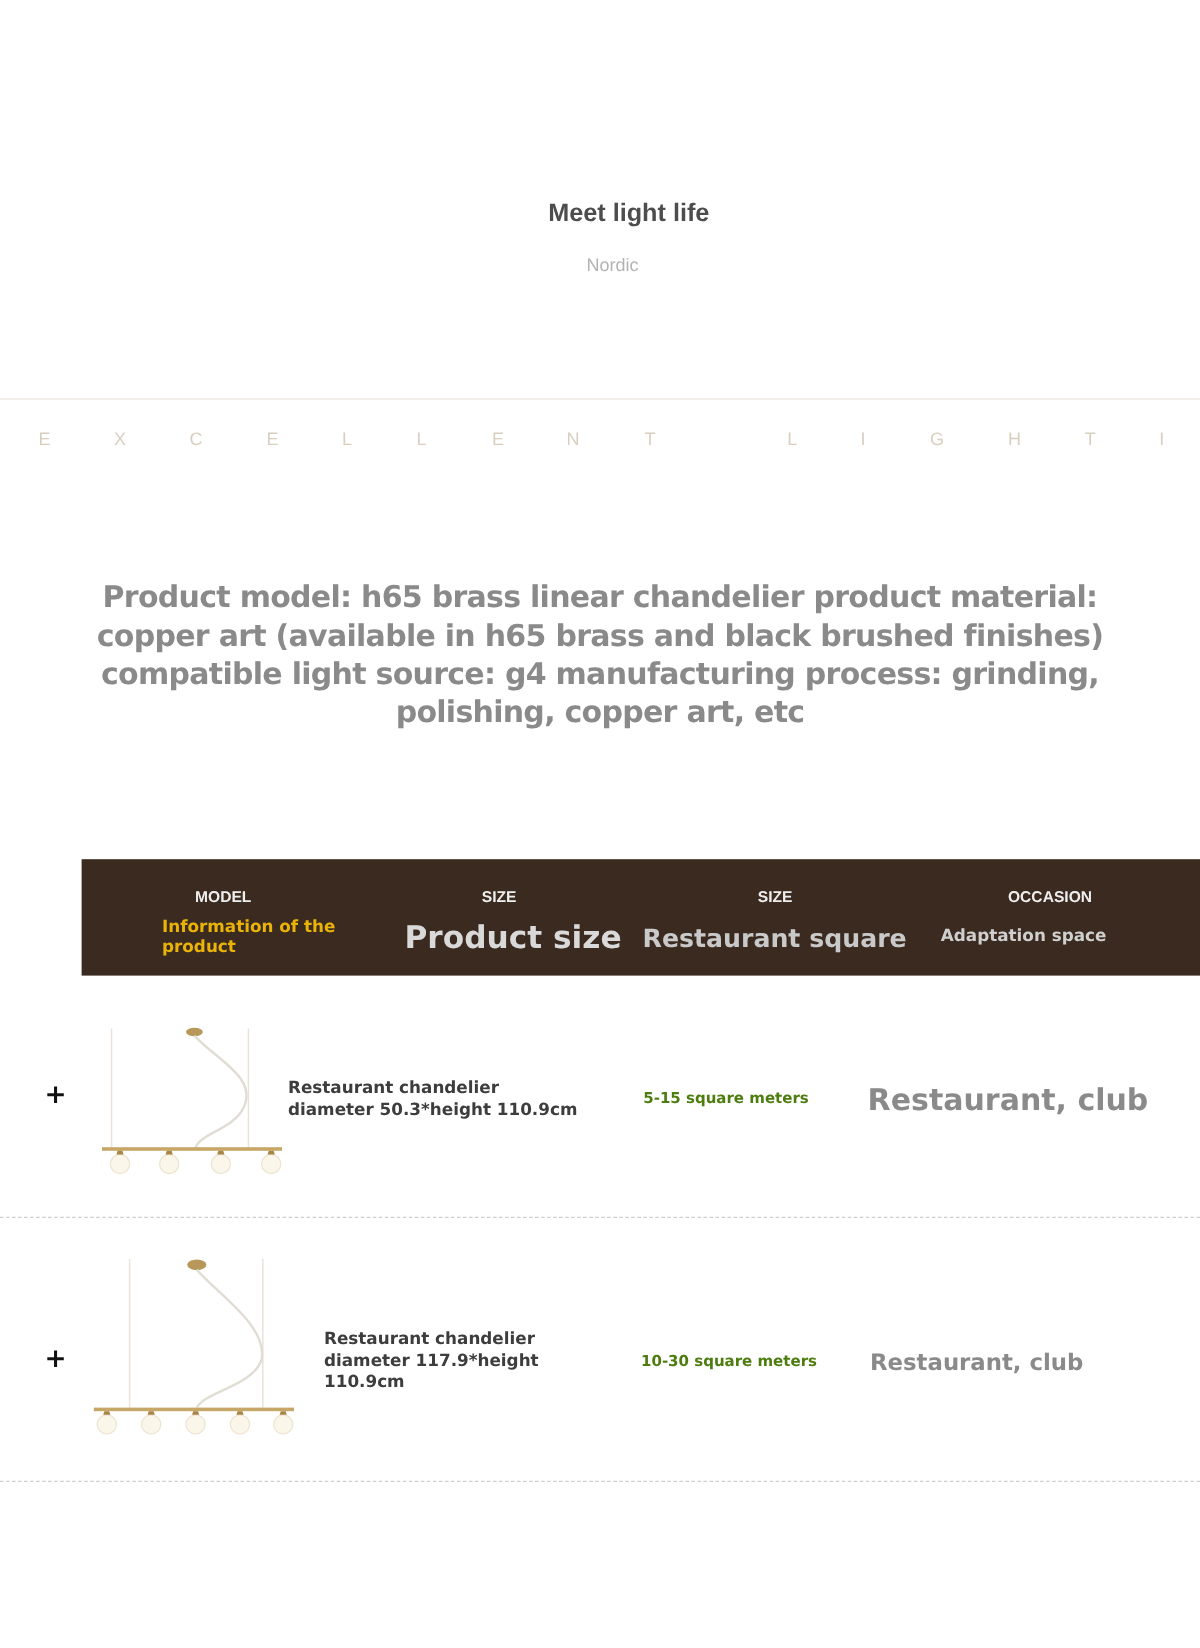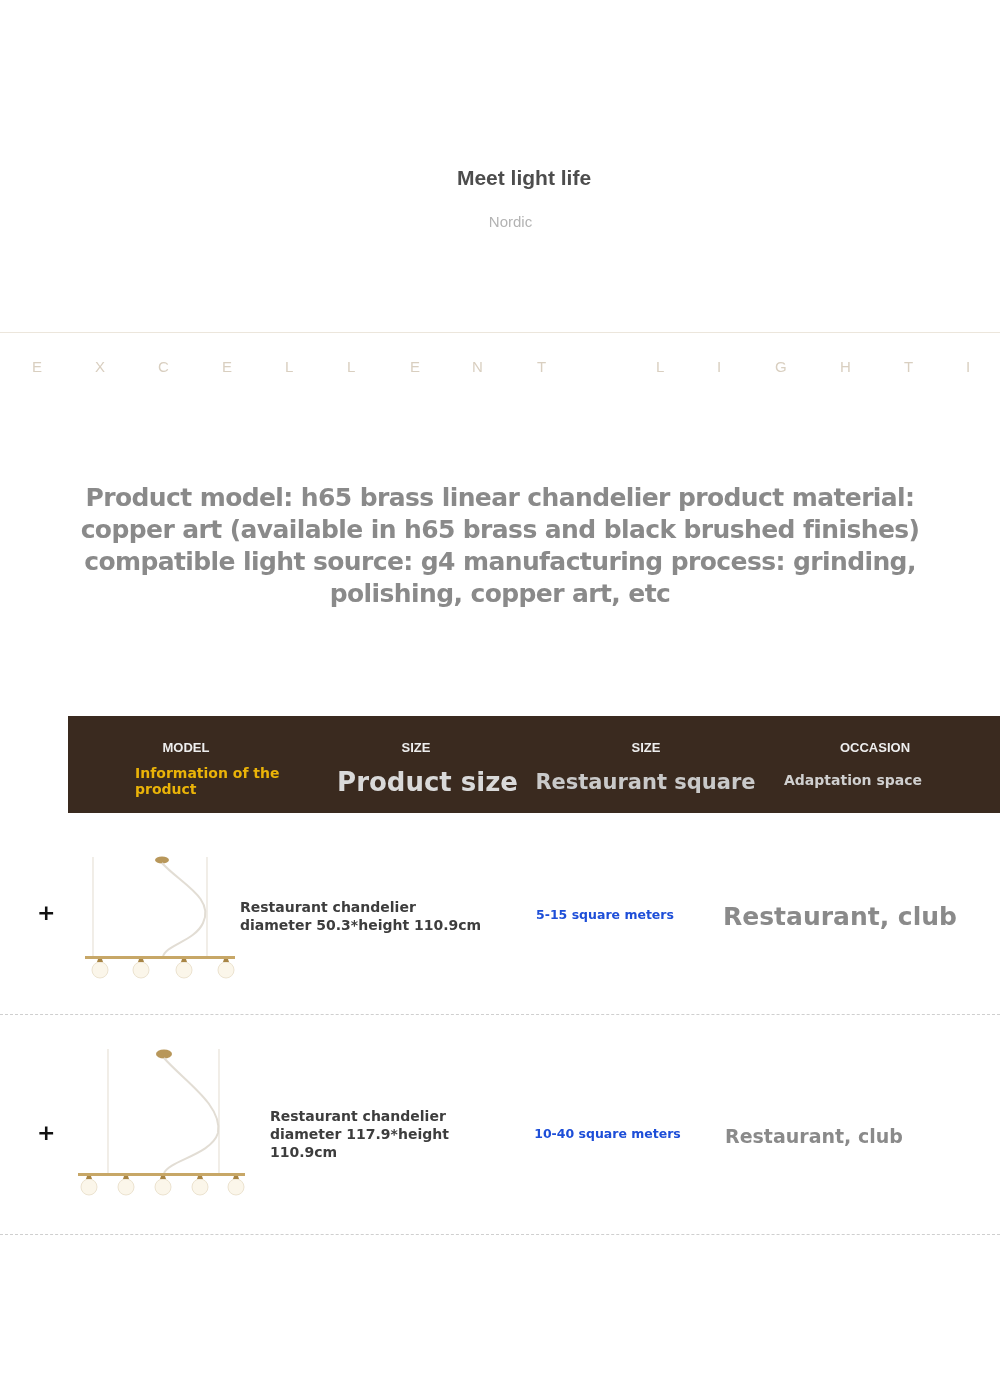--- a/index.html
+++ b/index.html
@@ -45,21 +45,21 @@
 
   .row-plus {
     position: absolute; left: 37px; font-family: "DejaVu Sans", sans-serif; font-weight: bold; font-size: 22px; color: #111;
   }
   .size-text {
     position: absolute; text-align: left; font-family: "DejaVu Sans", sans-serif; font-weight: bold;
     font-size: 14px; line-height: 18px; color: #3d3d3d;
   }
   .space-text {
     position: absolute; text-align: center; font-family: "DejaVu Sans", sans-serif; font-weight: bold;
-    font-size: 12.5px; color: #1d4ed8;
+    font-size: 12.5px; color: #4d7c0f;
   }
   .occ-text {
     position: absolute; font-family: "DejaVu Sans", sans-serif; font-weight: bold; color: #8a8a8a;
   }
   .dashed {
     position: absolute; left: 0; width: 1000px; height: 0; border-top: 1.5px dashed #cfcfcf;
   }
   .lamp { position: absolute; }
 </style>
 </head>
@@ -155,16 +155,16 @@
       <path d="M82 134 h6 l-1 -3 h-4z"></path>
       <path d="M119 134 h6 l-1 -3 h-4z"></path>
       <path d="M155 134 h6 l-1 -3 h-4z"></path>
   </g>
 </svg>
 <div class="size-text" style="left:270px; top:1107px; width:215px;">
   <div>Restaurant chandelier</div>
   <div>diameter 117.9*height</div>
   <div>110.9cm</div>
 </div>
-<div class="space-text" style="left:520px; top:1126px; width:175px;">10-40 square meters</div>
+<div class="space-text" style="left:520px; top:1126px; width:175px;">10-30 square meters</div>
 <div class="occ-text" style="left:725px; top:1125px; font-size:19px;">Restaurant, club</div>
 
 <div class="dashed" style="top:1234px;"></div>
 
 </body></html>

